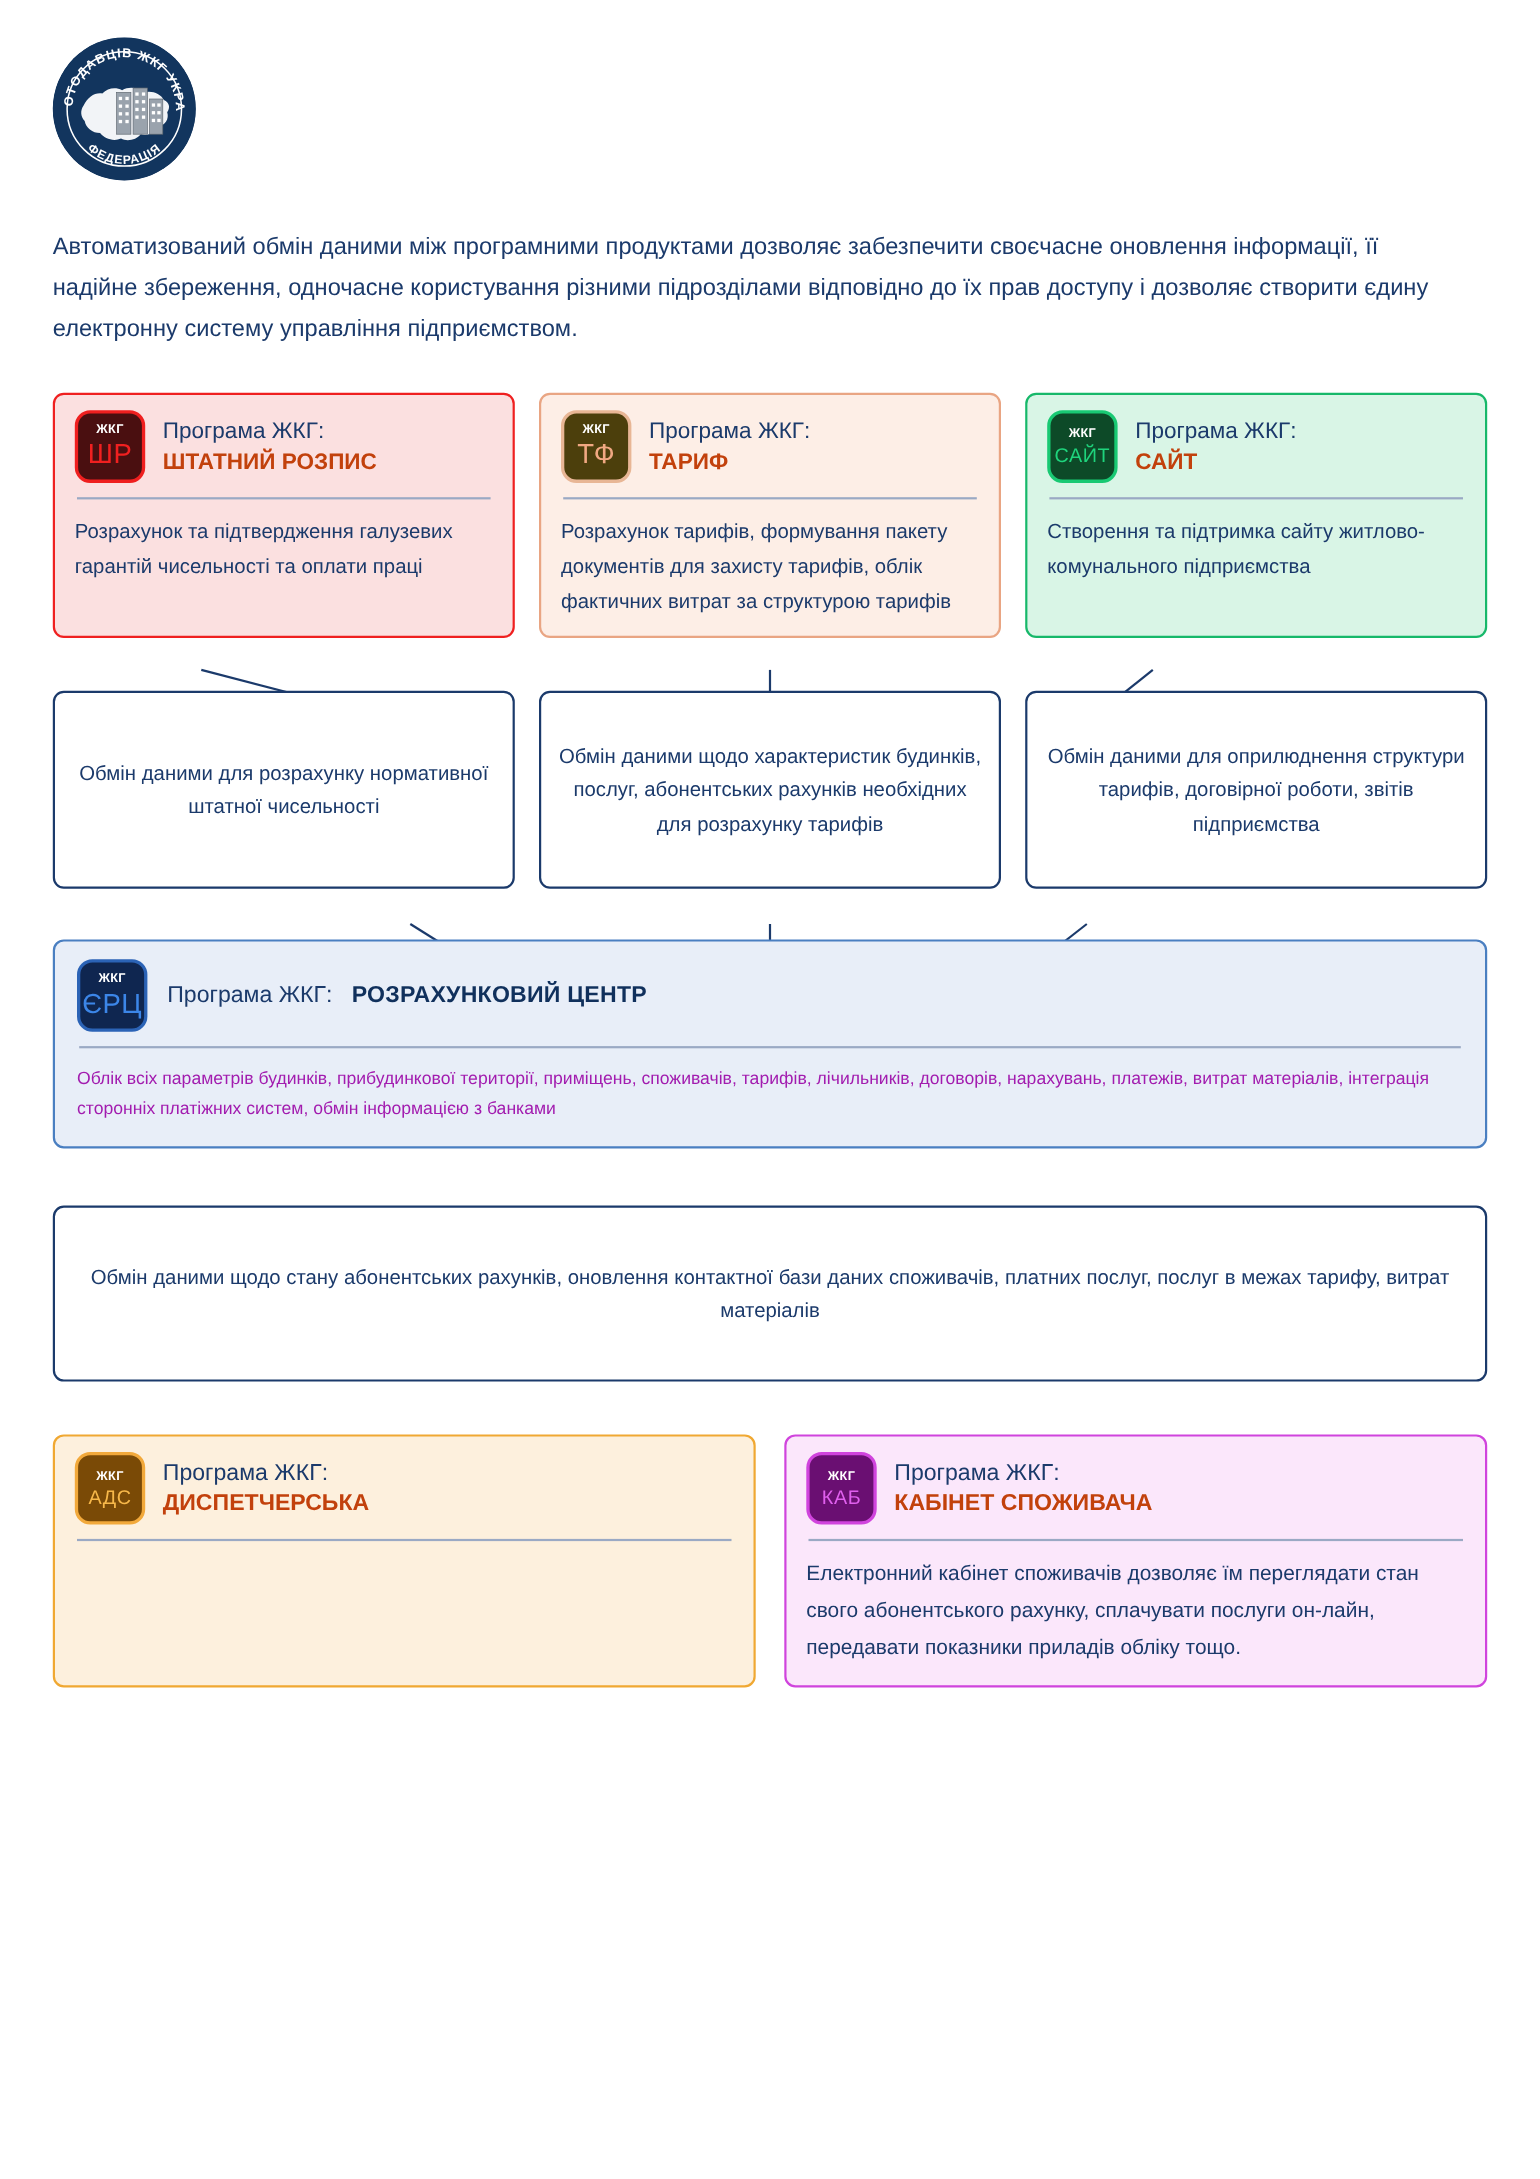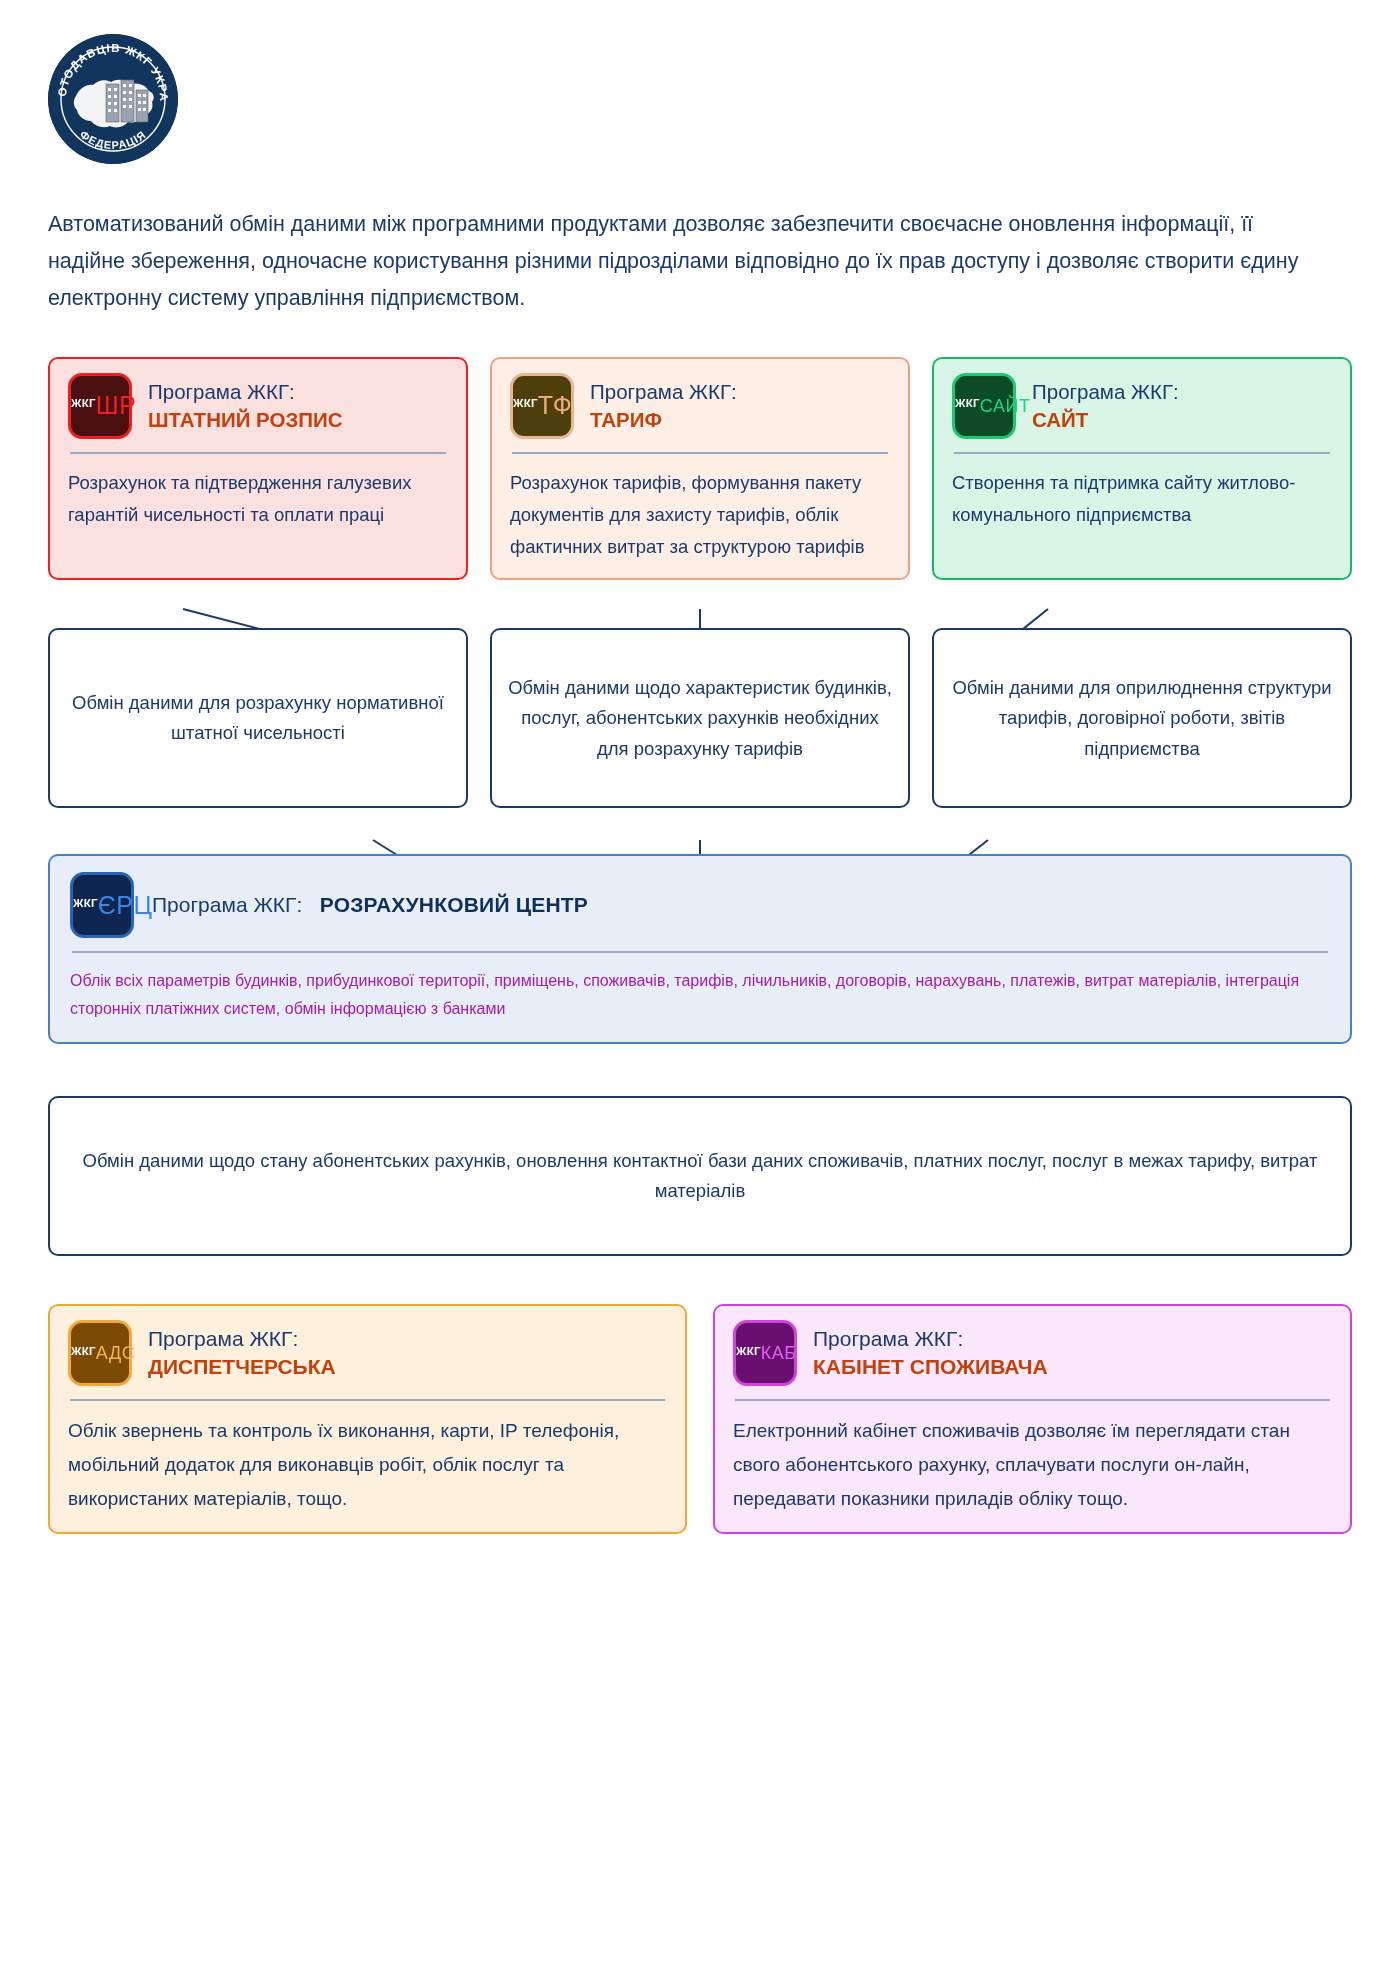--- a/index.html
+++ b/index.html
@@ -88,22 +88,22 @@
   .pcard.red   {background:#fbe0e0;border-color:#ef2020;}
   .pcard.orange{background:#fdeee6;border-color:#e9a583;}
   .pcard.green {background:#d9f5e6;border-color:#17b86a;}
 
   .pchead{display:flex;align-items:center;gap:16px;}
   .badge{
     flex:0 0 auto;
     width:64px;height:66px;
     border-radius:14px;
     border:3px solid #000;
-    display:flex;
-    align-items:center;justify-content:space-between;
+    display:flex;flex-direction:column;
+    align-items:center;justify-content:center;
     line-height:1;
     box-sizing:border-box;
   }
   .badge .kg{
     font-size:11.5px;
     font-weight:bold;
     color:#ffffff;
     letter-spacing:.3px;
     margin-bottom:4px;
   }
@@ -350,21 +350,20 @@
           <div class="badge b-amber sm">
             <span class="kg">ЖКГ</span>
             <span class="abbr">АДС</span>
           </div>
           <div class="ptitles">
             <div class="pline1">Програма ЖКГ:</div>
             <div class="pline2">ДИСПЕТЧЕРСЬКА</div>
           </div>
         </div>
         <div class="prule"></div>
-        <div class="pbody">Облік звернень та контроль їх виконання, карти, IP телефонія, мобільний додаток для виконавців робіт, облік послуг та використаних матеріалів, тощо.</div>
       </div>
 
       <div class="pcard purple">
         <div class="pchead">
           <div class="badge b-purple sm">
             <span class="kg">ЖКГ</span>
             <span class="abbr">КАБ</span>
           </div>
           <div class="ptitles">
             <div class="pline1">Програма ЖКГ:</div>

